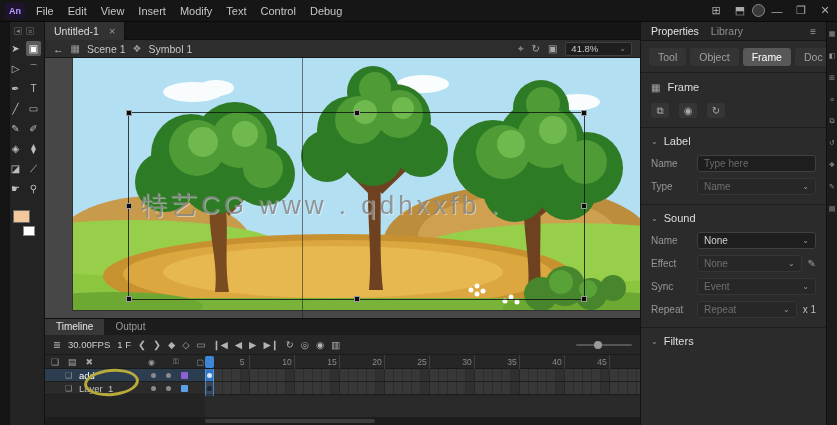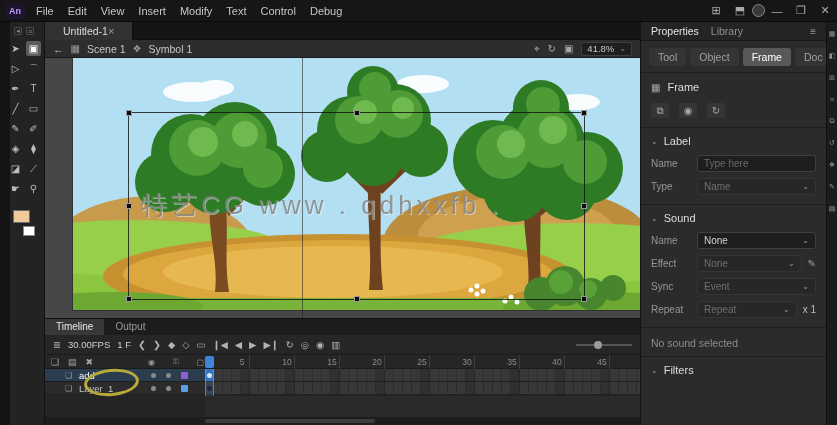--- a/index.html
+++ b/index.html
@@ -20,30 +20,30 @@
   #tools-mini span{width:8px;height:8px;font-size:7px;color:#8a8a8a;display:flex;align-items:center;justify-content:center;border:1px solid #4a4a4a;border-radius:1px}
   #tools-grid{display:grid;grid-template-columns:15px 15px;gap:5px 3px;justify-content:end;padding:4px 3px 0 0}
   .tool{width:15px;height:15px;display:flex;align-items:center;justify-content:center;font-size:10px;color:#bdbdbd;border-radius:2px}
   .tool.active{background:#5c5c5c;color:#fff}
   #swatches{position:relative;margin-top:14px;height:40px}
   #swatch-fill{position:absolute;left:13px;top:0;width:17px;height:13px;border:1px solid #6a6a6a}
   #swatch-stroke{position:absolute;left:23px;top:16px;width:12px;height:10px;border:1px solid #8a8a8a;background:#fff}
 
   
   #tabbar{position:absolute;left:45px;top:22px;width:595px;height:18px;background:#151515;border-bottom:1px solid #0e0e0e}
-  #doctab{position:absolute;left:0;top:0;height:18px;display:flex;align-items:center;padding:0 18px;background:#323232;color:#ddd;font-size:10.5px;border-right:1px solid #101010}
+  #doctab{position:absolute;left:0;top:0;height:18px;display:flex;align-items:center;gap:10px;padding:0 9px;background:#323232;color:#ddd;font-size:10.5px;border-right:1px solid #101010}
   #doctab .x{color:#9a9a9a;font-size:11px}
 
   
   #editbar{position:absolute;left:45px;top:40px;width:595px;height:18px;background:#2d2d2d;border-bottom:1px solid #191919;display:flex;align-items:center;gap:7px;padding:0 8px;font-size:10.5px;color:#c6c6c6}
   #editbar .crumbico{color:#9a9a9a;font-size:10px}
   #eb-right{margin-left:auto;display:flex;align-items:center;gap:8px}
   #eb-icons{display:flex;gap:8px}
   #eb-icons span{color:#a8a8a8;font-size:10px}
-  #zoombox{display:flex;align-items:center;gap:5px;background:#1e1e1e;border:1px solid #3f3f3f;border-radius:2px;padding:0 5px;height:14px;font-size:9.5px;color:#c9c9c9}
+  #zoombox{display:flex;align-items:center;gap:21px;background:#1e1e1e;border:1px solid #3f3f3f;border-radius:2px;padding:0 5px;height:14px;font-size:9.5px;color:#c9c9c9}
   #zoombox .chev{font-size:8px;color:#8a8a8a}
 
   
   #stage{position:absolute;left:45px;top:58px;width:595px;height:260px;background:#474747;overflow:hidden}
   #scene{position:absolute;left:28px;top:0;box-shadow:0 0 0 1px rgba(20,20,20,.4)}
   #guide{position:absolute;left:257px;top:0;width:1px;height:260px;background:rgba(30,30,30,.55)}
   #selbox{position:absolute;left:83px;top:54px;width:457px;height:188px;border:1px solid rgba(15,15,15,.8)}
   .handle{position:absolute;width:6px;height:6px;background:#0c0c0c;border:1px solid #9a9a9a}
   #watermark{position:absolute;left:96px;top:130px;width:500px;font-size:26px;font-weight:normal;letter-spacing:4px;color:rgba(130,130,130,.82);text-shadow:1px 1px 0 rgba(255,255,255,.45);white-space:nowrap}
 
@@ -481,21 +481,20 @@
             <div class="dd dim">
               <span>Repeat</span>
               <span class="chev">⌄</span>
             </div>
             <span class="extra">x 1</span>
           </div>
         </div>
       <div style="height:6px"></div>
     </div>
 
-    <div id="sound-status">No sound selected</div>
 
     <div class="sec">
       <div class="sec-h">
         <span class="chev">⌄</span>
         <span>Filters</span>
       </div>
     </div>
   </div>
 
   <div id="rightstrip">

